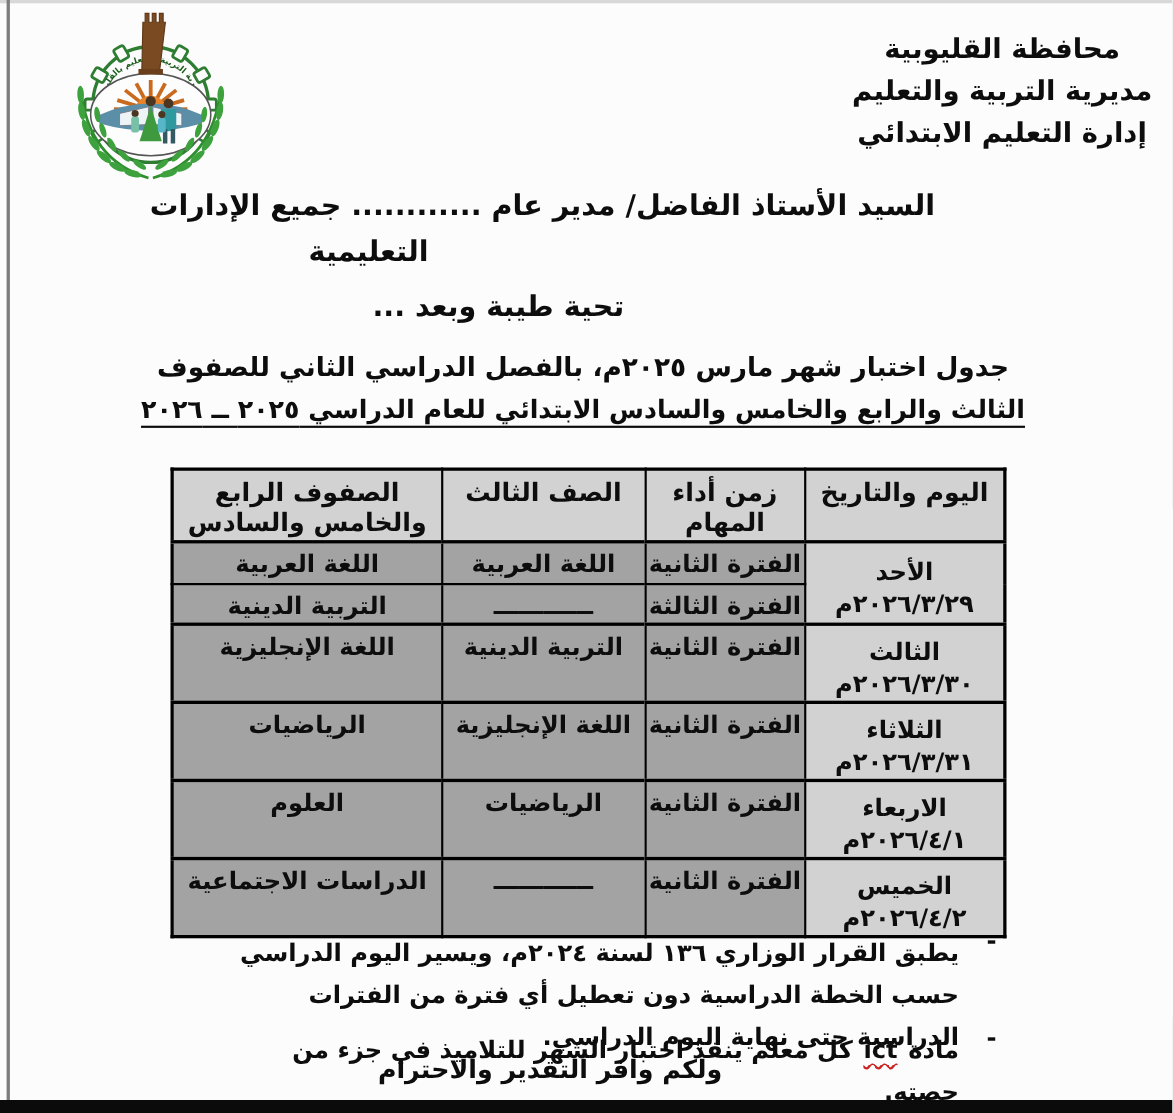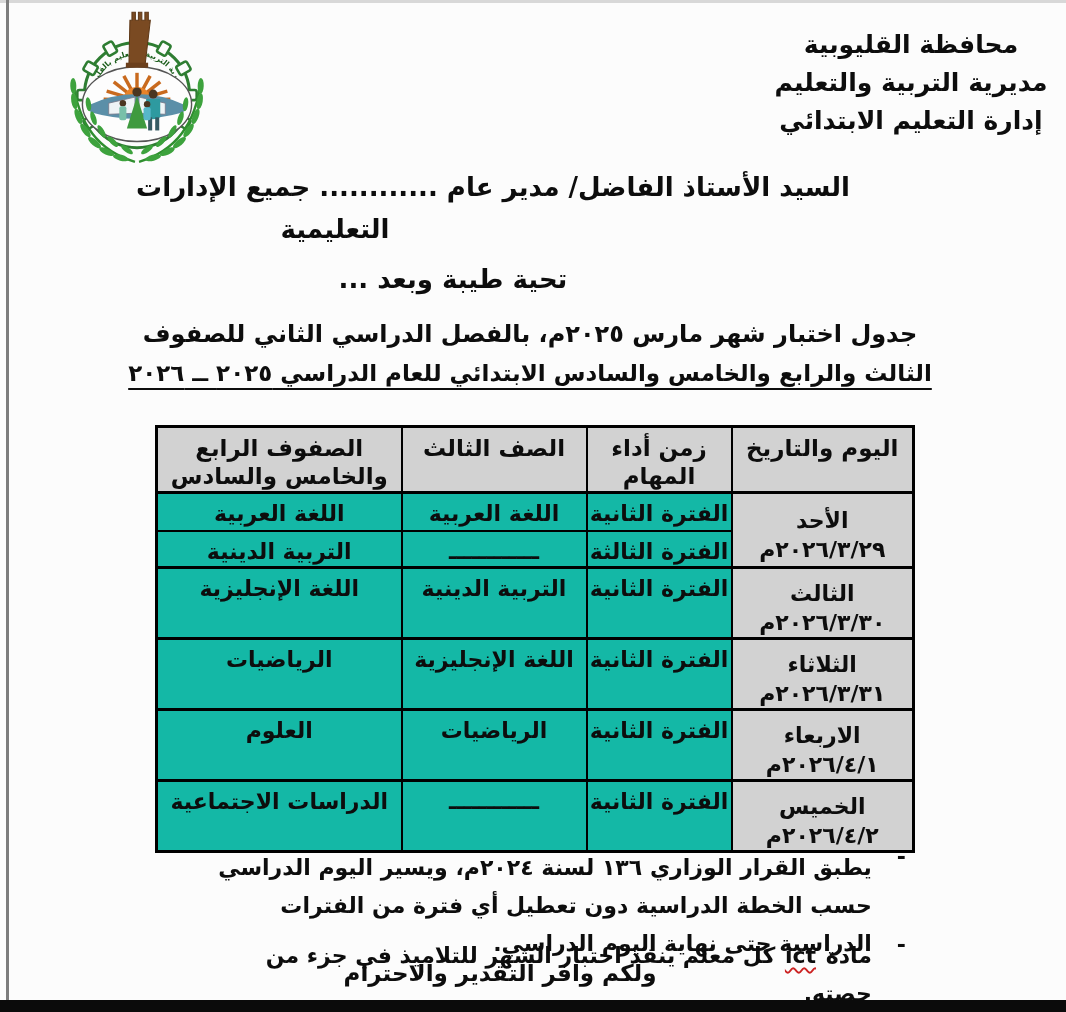--- a/index.html
+++ b/index.html
@@ -28,21 +28,21 @@
   table.exam{
     position:absolute; left:155px; top:425px; width:757px;
     border-collapse:collapse; table-layout:fixed;
     font-weight:bold; direction:rtl;
   }
   table.exam th, table.exam td{ border:2px solid #000; overflow:hidden; }
   table.exam{ border:3px solid #000; }
   table.exam th{
     background:#d2d2d2; font-size:23px; vertical-align:top; padding-top:6px; line-height:28px;
   }
-  table.exam td{ font-size:22px; text-align:center; vertical-align:top; padding-top:7px; line-height:26px; background:#14b8a6;}
+  table.exam td{ font-size:22px; text-align:center; vertical-align:top; padding-top:7px; line-height:26px; background:#a3a3a3;}
   table.exam td.day-cell{ background:#d2d2d2; vertical-align:middle; padding-top:12px;}
   tr.day-start td{ border-top:3px solid #000; }
   .date-line{ display:block; margin-top:3px; }
   .dashword{ letter-spacing:0; }
 
   
   .note{position:absolute; left:190px; width:716px; direction:rtl; display:flex; gap:14px;
         font-weight:bold; font-size:22px; line-height:38px;}
   .note .ndash{flex:0 0 auto;}
   .note p{margin:11px; text-align:right;}

